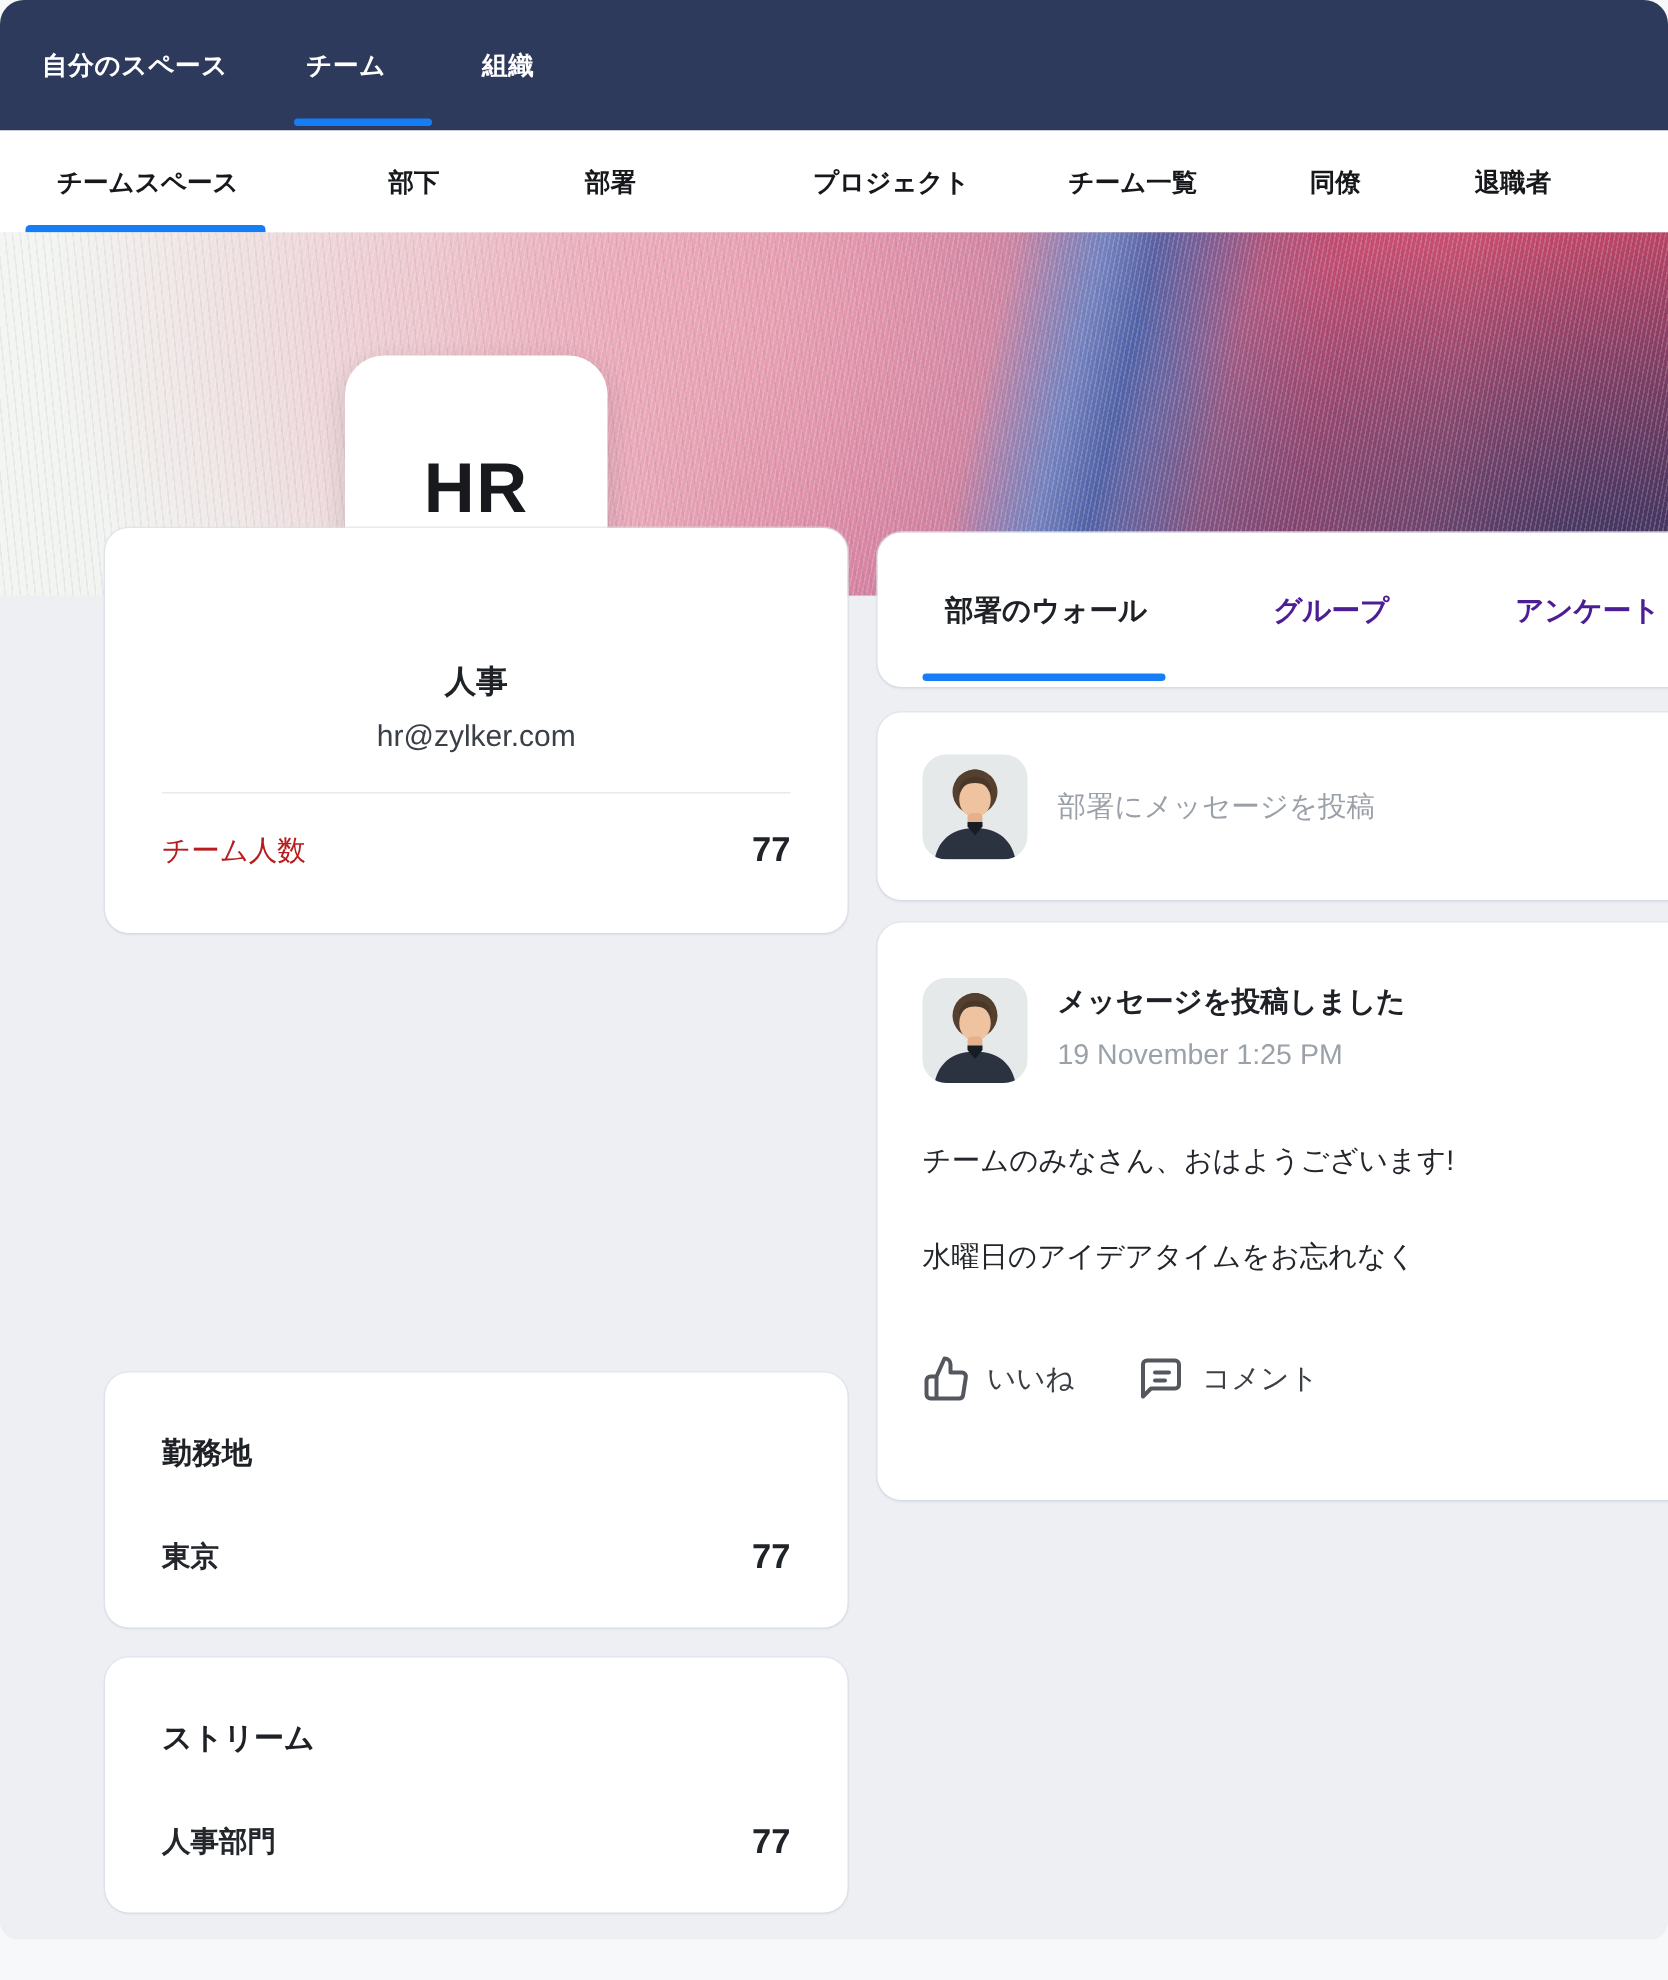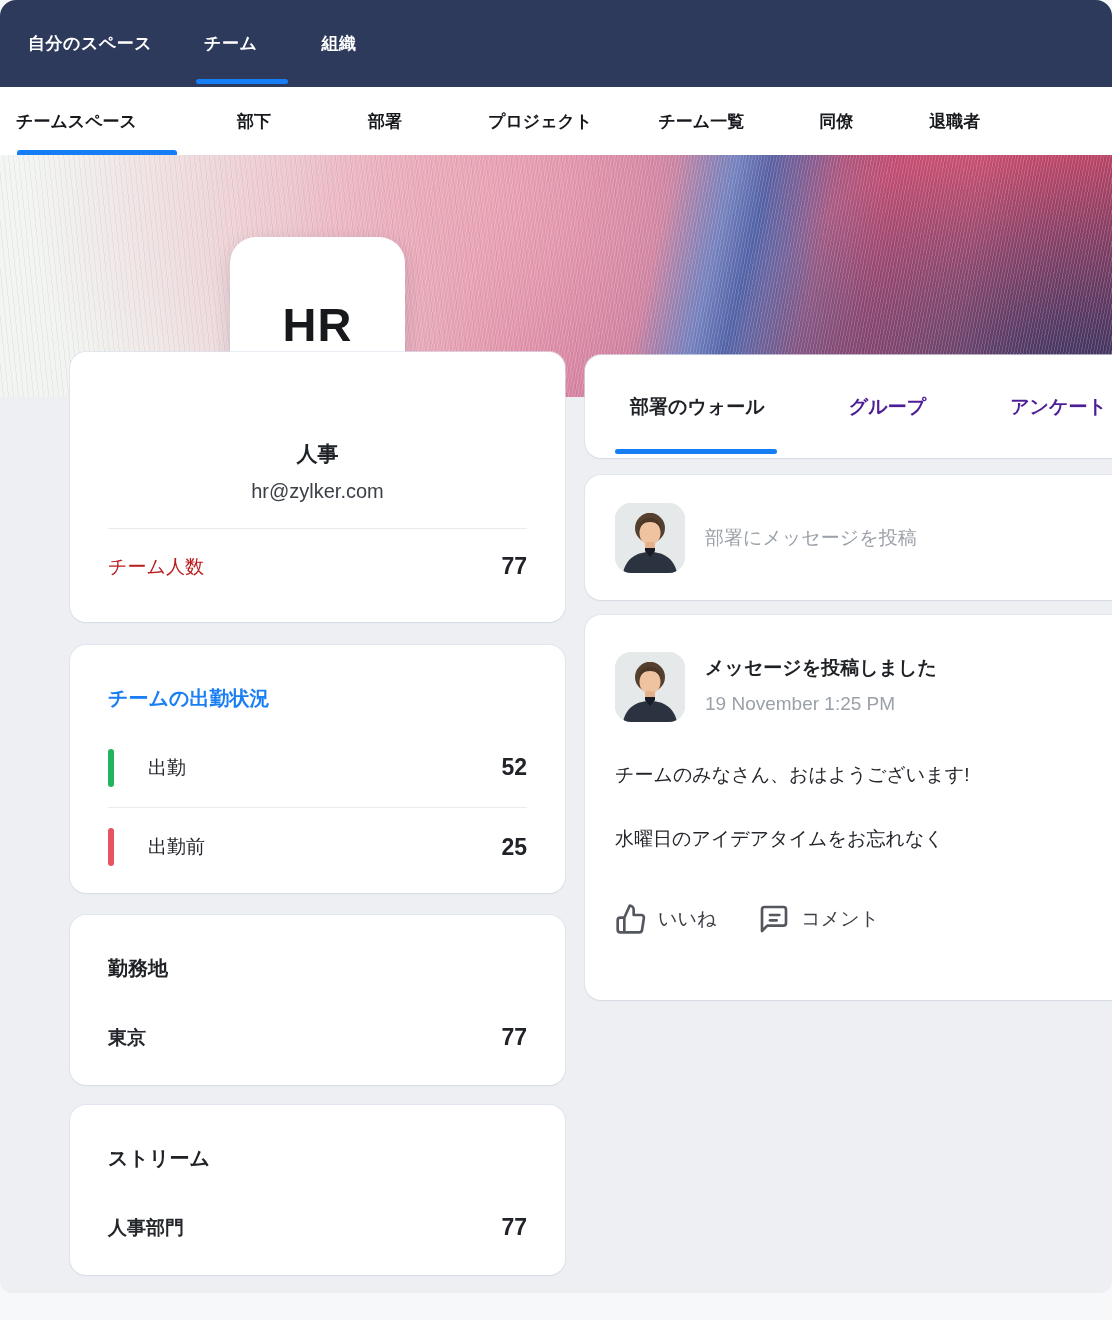--- a/index.html
+++ b/index.html
@@ -24,28 +24,28 @@
   .topbar .ptab:nth-child(2){ margin-left:52px; }
   .topbar .ptab:nth-child(3){ margin-left:64px; }
   .topbar-underline {
     position:absolute; left:196px; bottom:3px; width:92px; height:5px;
     background:#157ef7; border-radius:3px;
   }
 
   
   .subnav {
     position:absolute; left:0; top:87px; width:1112px; height:68px;
-    background:#ffffff; display:flex; align-items:center; padding-left:16px;font-family:Liberation Serif, serif;
+    background:#ffffff; display:flex; align-items:center; padding-left:38px;font-family:Liberation Serif, serif;
   }
   .subnav .stab {
     color:#16181c; font-size:17px; font-weight:700; cursor:pointer; white-space:nowrap;
   }
   .subnav .stab:nth-child(2){ margin-left:100px; }
   .subnav .stab:nth-child(3){ margin-left:97px; }
-  .subnav .stab:nth-child(4){ margin-left:86px; }
+  .subnav .stab:nth-child(4){ margin-left:118px; }
   .subnav .stab:nth-child(5){ margin-left:66px; }
   .subnav .stab:nth-child(6){ margin-left:75px; }
   .subnav .stab:nth-child(7){ margin-left:76px; }
   .subnav-underline {
     position:absolute; left:17px; bottom:0; width:160px; height:5px;
     background:#157ef7; border-radius:3px 3px 0 0;
   }
 
   
   .content-bg {
@@ -195,35 +195,20 @@
   <div class="card profile-card">
     <div class="profile-name">人事</div>
     <div class="profile-email">hr@zylker.com</div>
     <div class="profile-divider"></div>
     <div class="stat-row">
       <span class="stat-label">チーム人数</span>
       <span class="stat-value">77</span>
     </div>
   </div>
 
-  <div class="card attend-card">
-    <div class="attend-title">チームの出勤状況</div>
-    <div class="attend-rows">
-      <div class="attend-row">
-        <span class="status-bar green"></span>
-        <span class="attend-label">出勤</span>
-        <span class="attend-value">52</span>
-      </div>
-      <div class="attend-row">
-        <span class="status-bar red"></span>
-        <span class="attend-label">出勤前</span>
-        <span class="attend-value">25</span>
-      </div>
-    </div>
-  </div>
 
   <div class="card mini-card location-card">
     <div class="mini-title">勤務地</div>
     <div class="mini-row">
       <span class="mini-label">東京</span>
       <span class="mini-value">77</span>
     </div>
   </div>
 
   <div class="card mini-card stream-card">

